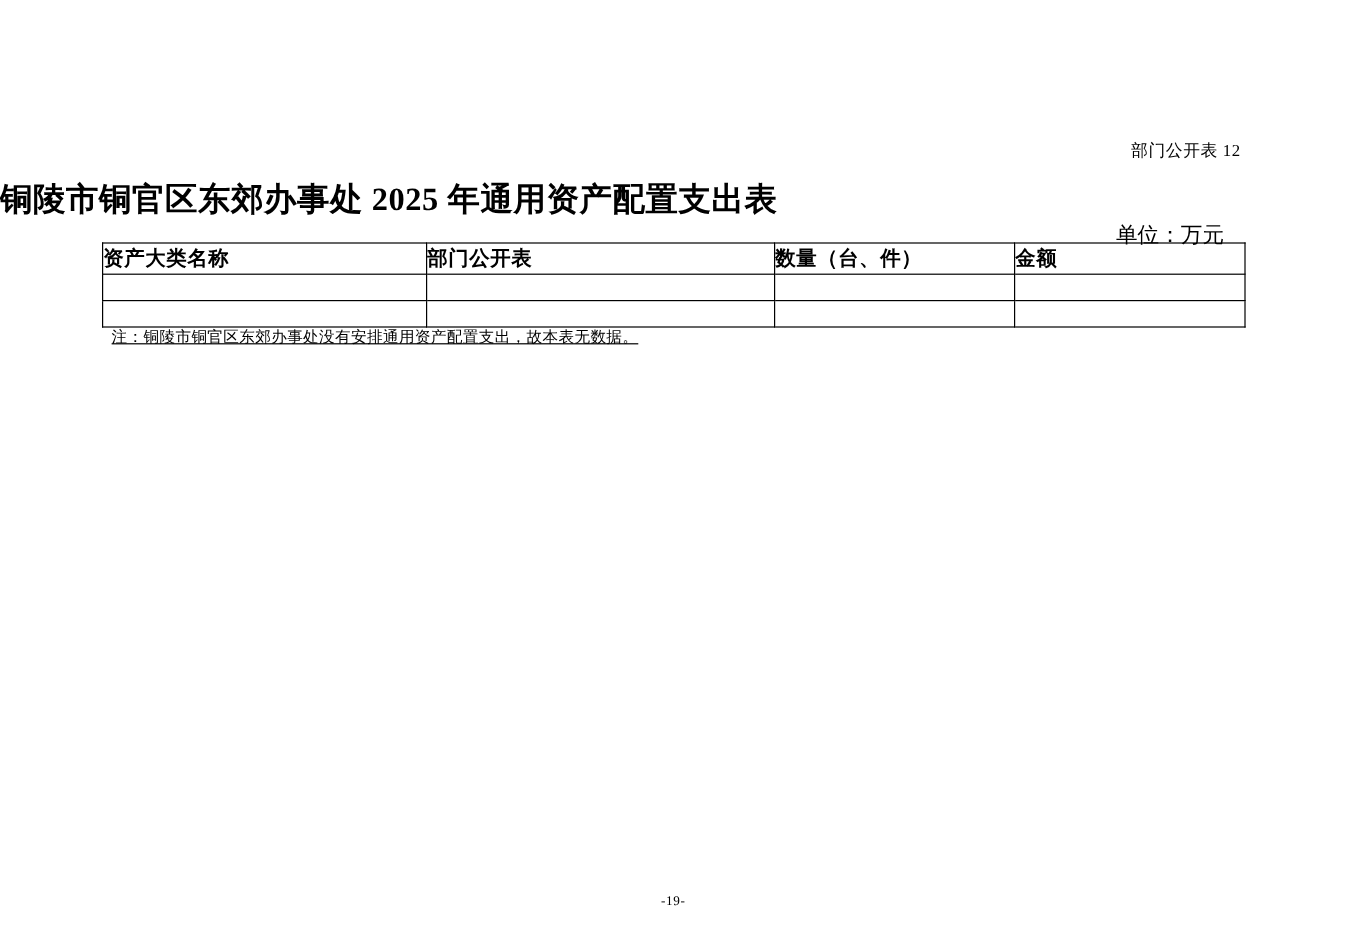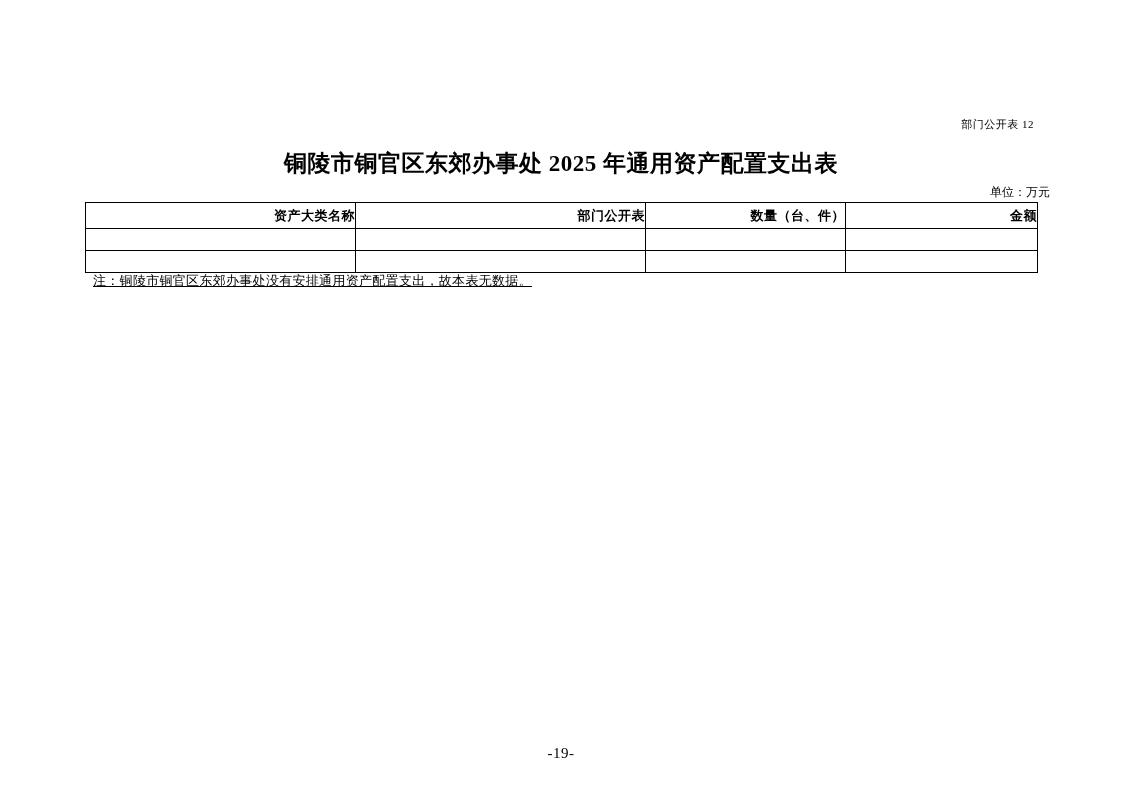--- a/index.html
+++ b/index.html
@@ -19,60 +19,59 @@
     position: absolute;
     left: 0;
     top: 0;
     width: 1122px;
     height: 793px;
   }
   .doc-label {
     position: absolute;
     right: 88px;
     top: 117px;
-    font-size: 11px;
+    font-size: 14px;
     font-family: "Liberation Serif", "DejaVu Serif", serif;
     letter-spacing: 0.5px;
     white-space: nowrap;
   }
   .doc-title {
     position: absolute;
     left: 0;
     top: 148px;
     width: 1122px;
-    text-align: center;
-    font-size: 23px;
+    font-size: 27px;
     font-weight: bold;
     letter-spacing: 0.5px;
     font-family: "Liberation Serif", "DejaVu Serif", serif;
   }
   .unit-label {
     position: absolute;
-    right: 72px;
+    right: 102px;
     top: 184px;
-    font-size: 12px;
+    font-size: 18px;
     white-space: nowrap;
   }
   .table-wrap {
     position: absolute;
     left: 85px;
     top: 202px;
     width: 952px;
   }
   table.asset-table {
     border-collapse: collapse;
     width: 952px;
     table-layout: fixed;
   }
   table.asset-table th,
   table.asset-table td {
     border: 1px solid #000000;
-    font-size: 13px;
+    font-size: 17px;
     font-weight: normal;
-    text-align: right;
+    text-align: left;
     vertical-align: middle;
     padding: 0;
     font-family: Liberation Sans, sans-serif;
   }
   table.asset-table thead th {
     height: 25px;
     font-weight: bold;
     letter-spacing: 0.5px;
   }
   table.asset-table tbody td {
@@ -90,21 +89,21 @@
     letter-spacing: 0.3px;
     white-space: nowrap;
     text-decoration: underline;
   }
   .page-number {
     position: absolute;
     left: 0;
     top: 745px;
     width: 1122px;
     text-align: center;
-    font-size: 15px;
+    font-size: 11px;
     letter-spacing: 0.5px;
   }
 </style>
 </head>
 <body>
 
 <div class="page">
 
   <div class="doc-label">部门公开表 12</div>
 

